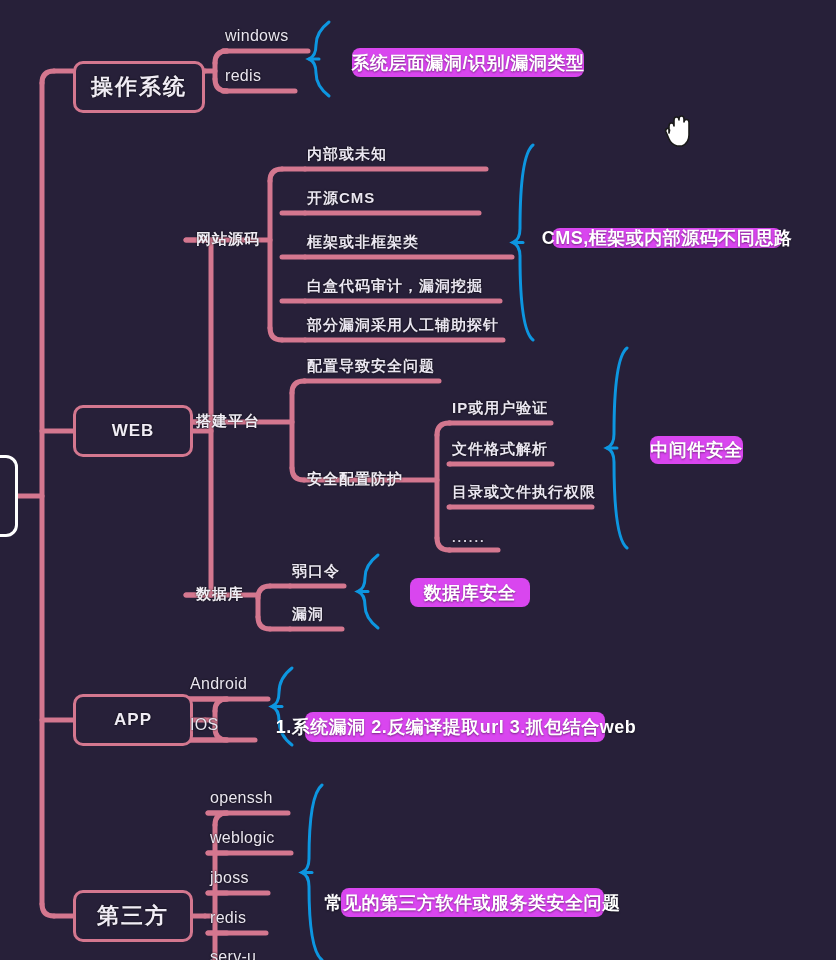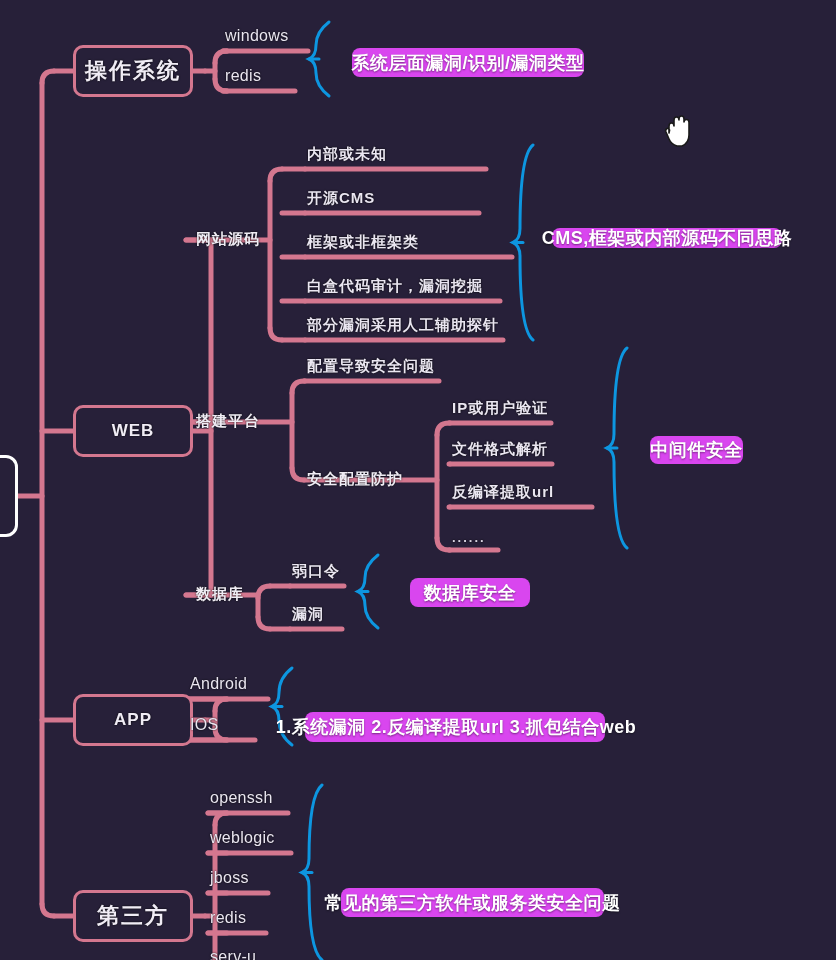--- a/index.html
+++ b/index.html
@@ -195,38 +195,38 @@
         Q309 869.5 302 872.5
         Q309 875.5 309 886.5
         Q309 950 322 960" stroke-width="3" stroke="#0d96e0"></path>
         <path d="M302 872.5 h10" stroke-width="3" stroke="#0d96e0"></path>
       </g>
   </svg>
 
   <div class="rootnode" style="left:-38px;top:455px;width:56px;height:82px;"></div>
 
   <div id="node-layer">
-      <div class="lnode cn" style="left:73px;top:45px;width:120px;height:52px;">操作系统</div>
+      <div class="lnode cn" style="left:73px;top:61px;width:132px;height:52px;">操作系统</div>
       <div class="leaf en" style="left:225px;top:27px;">windows</div>
       <div class="leaf en" style="left:225px;top:67px;">redis</div>
       <div class="pill" style="left:352px;top:48px;width:232px;height:29px;">系统层面漏洞/识别/漏洞类型</div>
       <div class="lnode en" style="left:73px;top:405px;width:120px;height:52px;">WEB</div>
       <div class="blabel" style="left:196px;top:230px;">网站源码</div>
       <div class="leaf cn" style="left:307px;top:145px;">内部或未知</div>
       <div class="leaf cn" style="left:307px;top:189px;">开源CMS</div>
       <div class="leaf cn" style="left:307px;top:233px;">框架或非框架类</div>
       <div class="leaf cn" style="left:307px;top:277px;">白盒代码审计，漏洞挖掘</div>
       <div class="leaf cn" style="left:307px;top:316px;">部分漏洞采用人工辅助探针</div>
       <div class="pill" style="left:552px;top:228px;width:230px;height:20px;">CMS,框架或内部源码不同思路</div>
       <div class="blabel" style="left:196px;top:412px;">搭建平台</div>
       <div class="leaf cn" style="left:307px;top:357px;">配置导致安全问题</div>
       <div class="blabel" style="left:307px;top:470px;">安全配置防护</div>
       <div class="leaf cn" style="left:452px;top:399px;">IP或用户验证</div>
       <div class="leaf cn" style="left:452px;top:440px;">文件格式解析</div>
-      <div class="leaf cn" style="left:452px;top:483px;">反编译提取url</div>
+      <div class="leaf cn" style="left:452px;top:483px;">目录或文件执行权限</div>
       <div class="leaf dots" style="left:452px;top:530px;">......</div>
       <div class="pill" style="left:650px;top:436px;width:93px;height:28px;">中间件安全</div>
       <div class="blabel" style="left:196px;top:585px;">数据库</div>
       <div class="leaf cn" style="left:292px;top:562px;">弱口令</div>
       <div class="leaf cn" style="left:292px;top:605px;">漏洞</div>
       <div class="pill" style="left:410px;top:578px;width:120px;height:29px;font-family:Liberation Mono, monospace;">数据库安全</div>
       <div class="lnode en" style="left:73px;top:694px;width:120px;height:52px;">APP</div>
       <div class="leaf en" style="left:190px;top:675px;">Android</div>
       <div class="leaf en" style="left:190px;top:716px;">IOS</div>
       <div class="pill" style="left:305px;top:712px;width:300px;height:30px;padding-left:16px;">1.系统漏洞 2.反编译提取url 3.抓包结合web</div>

